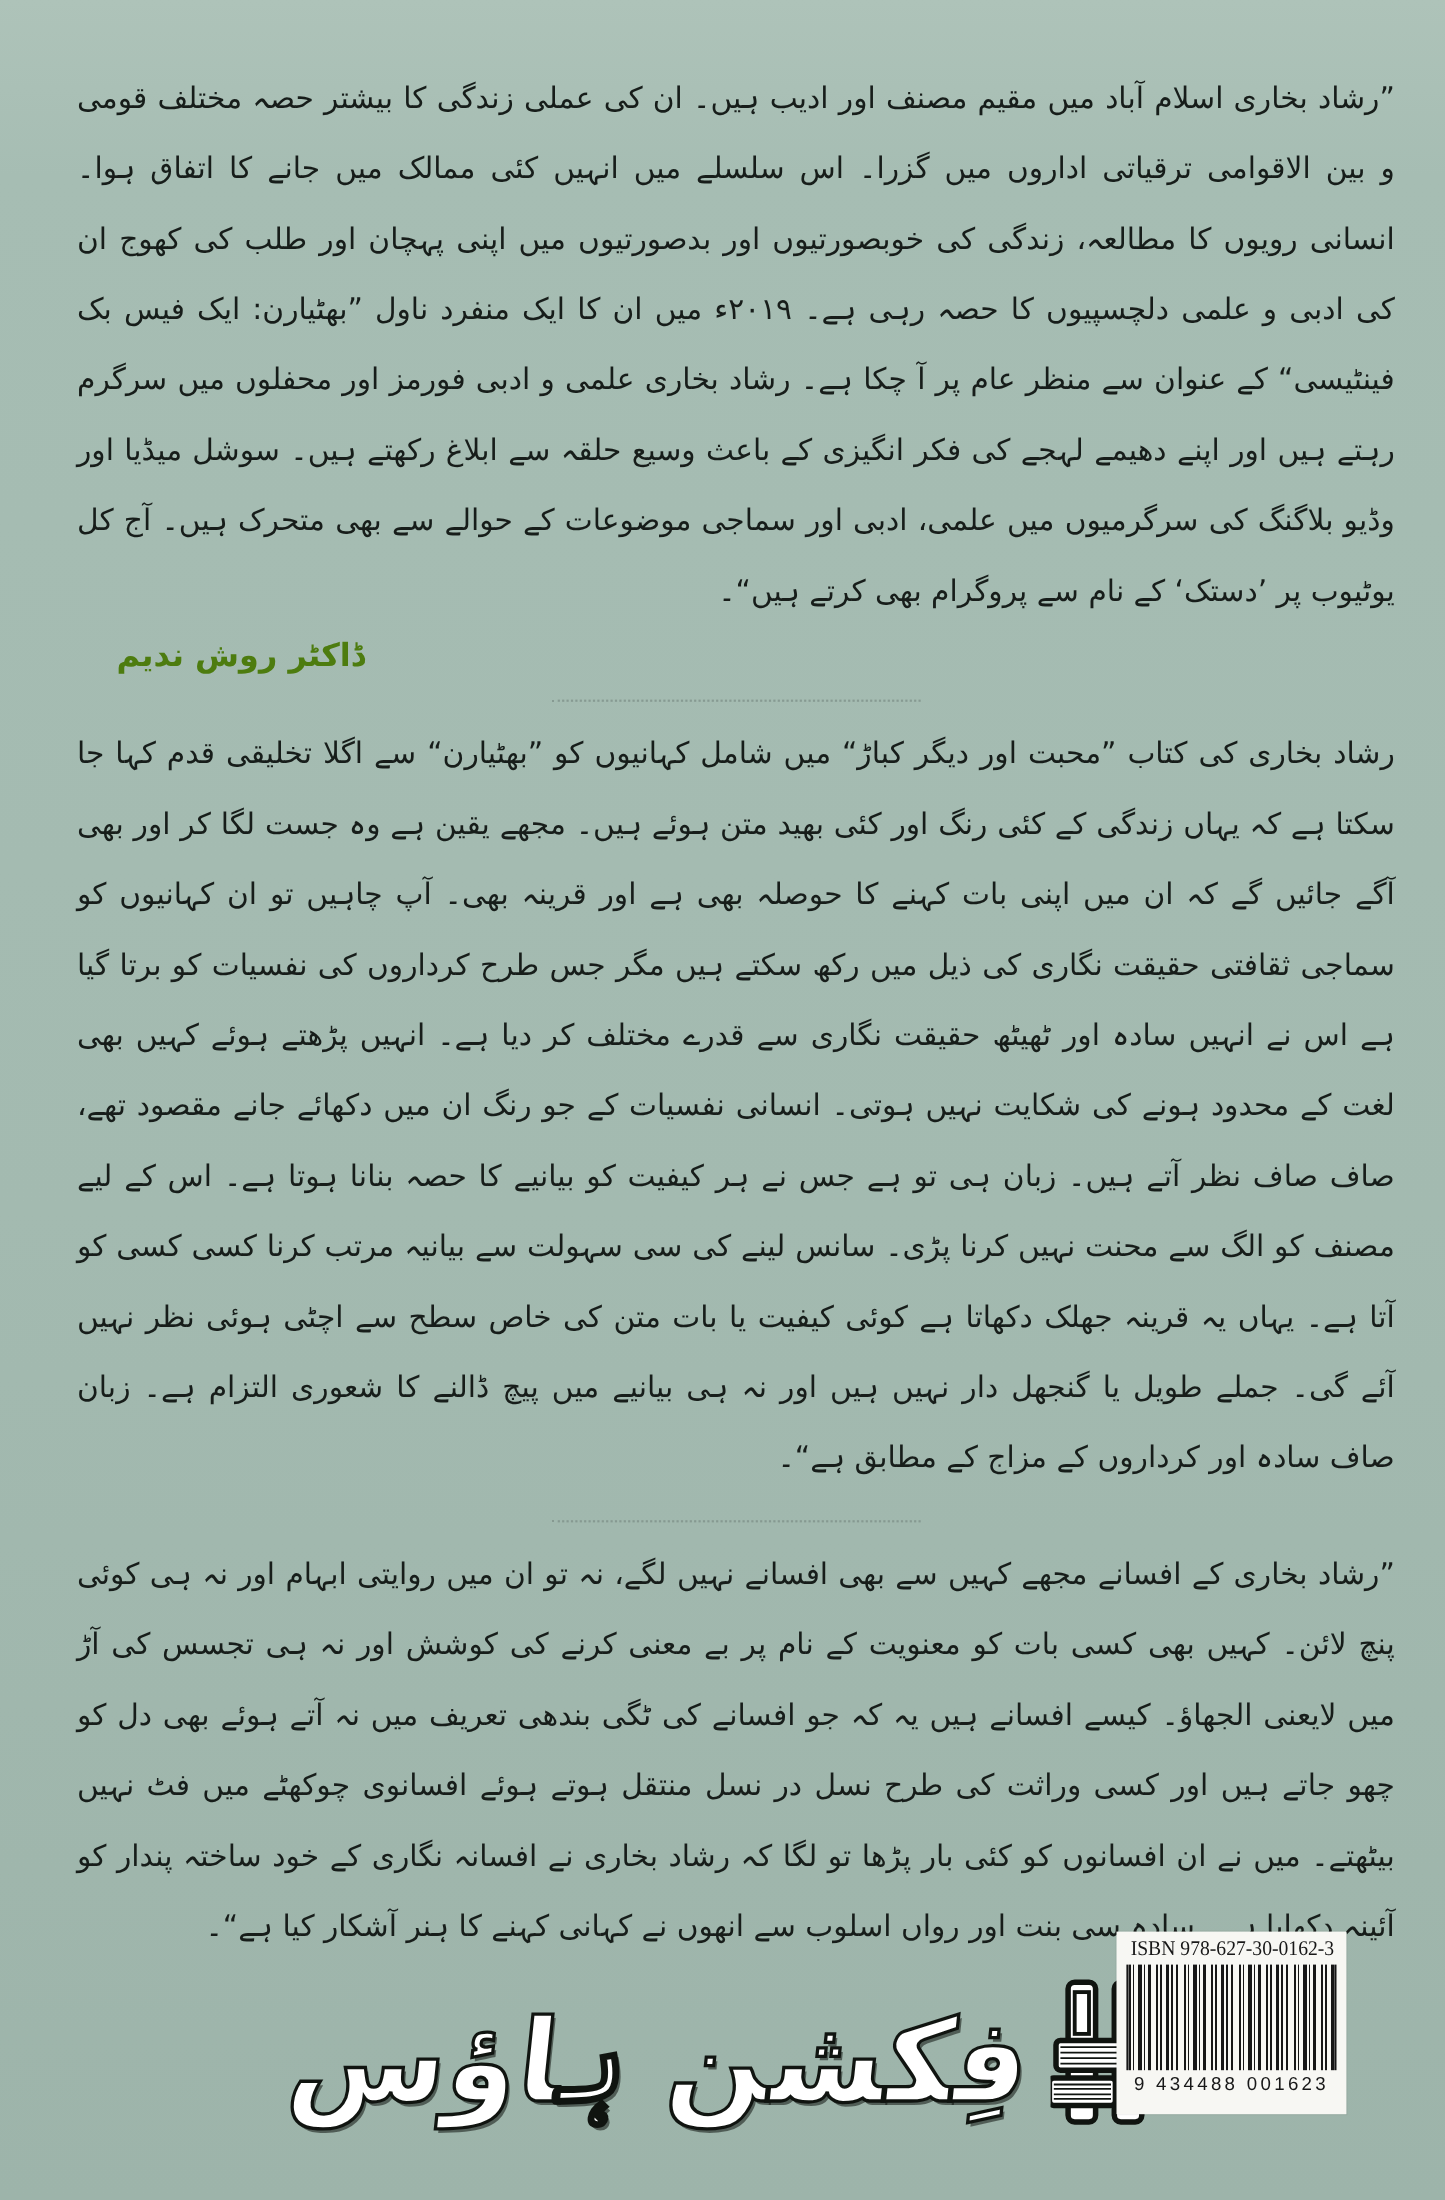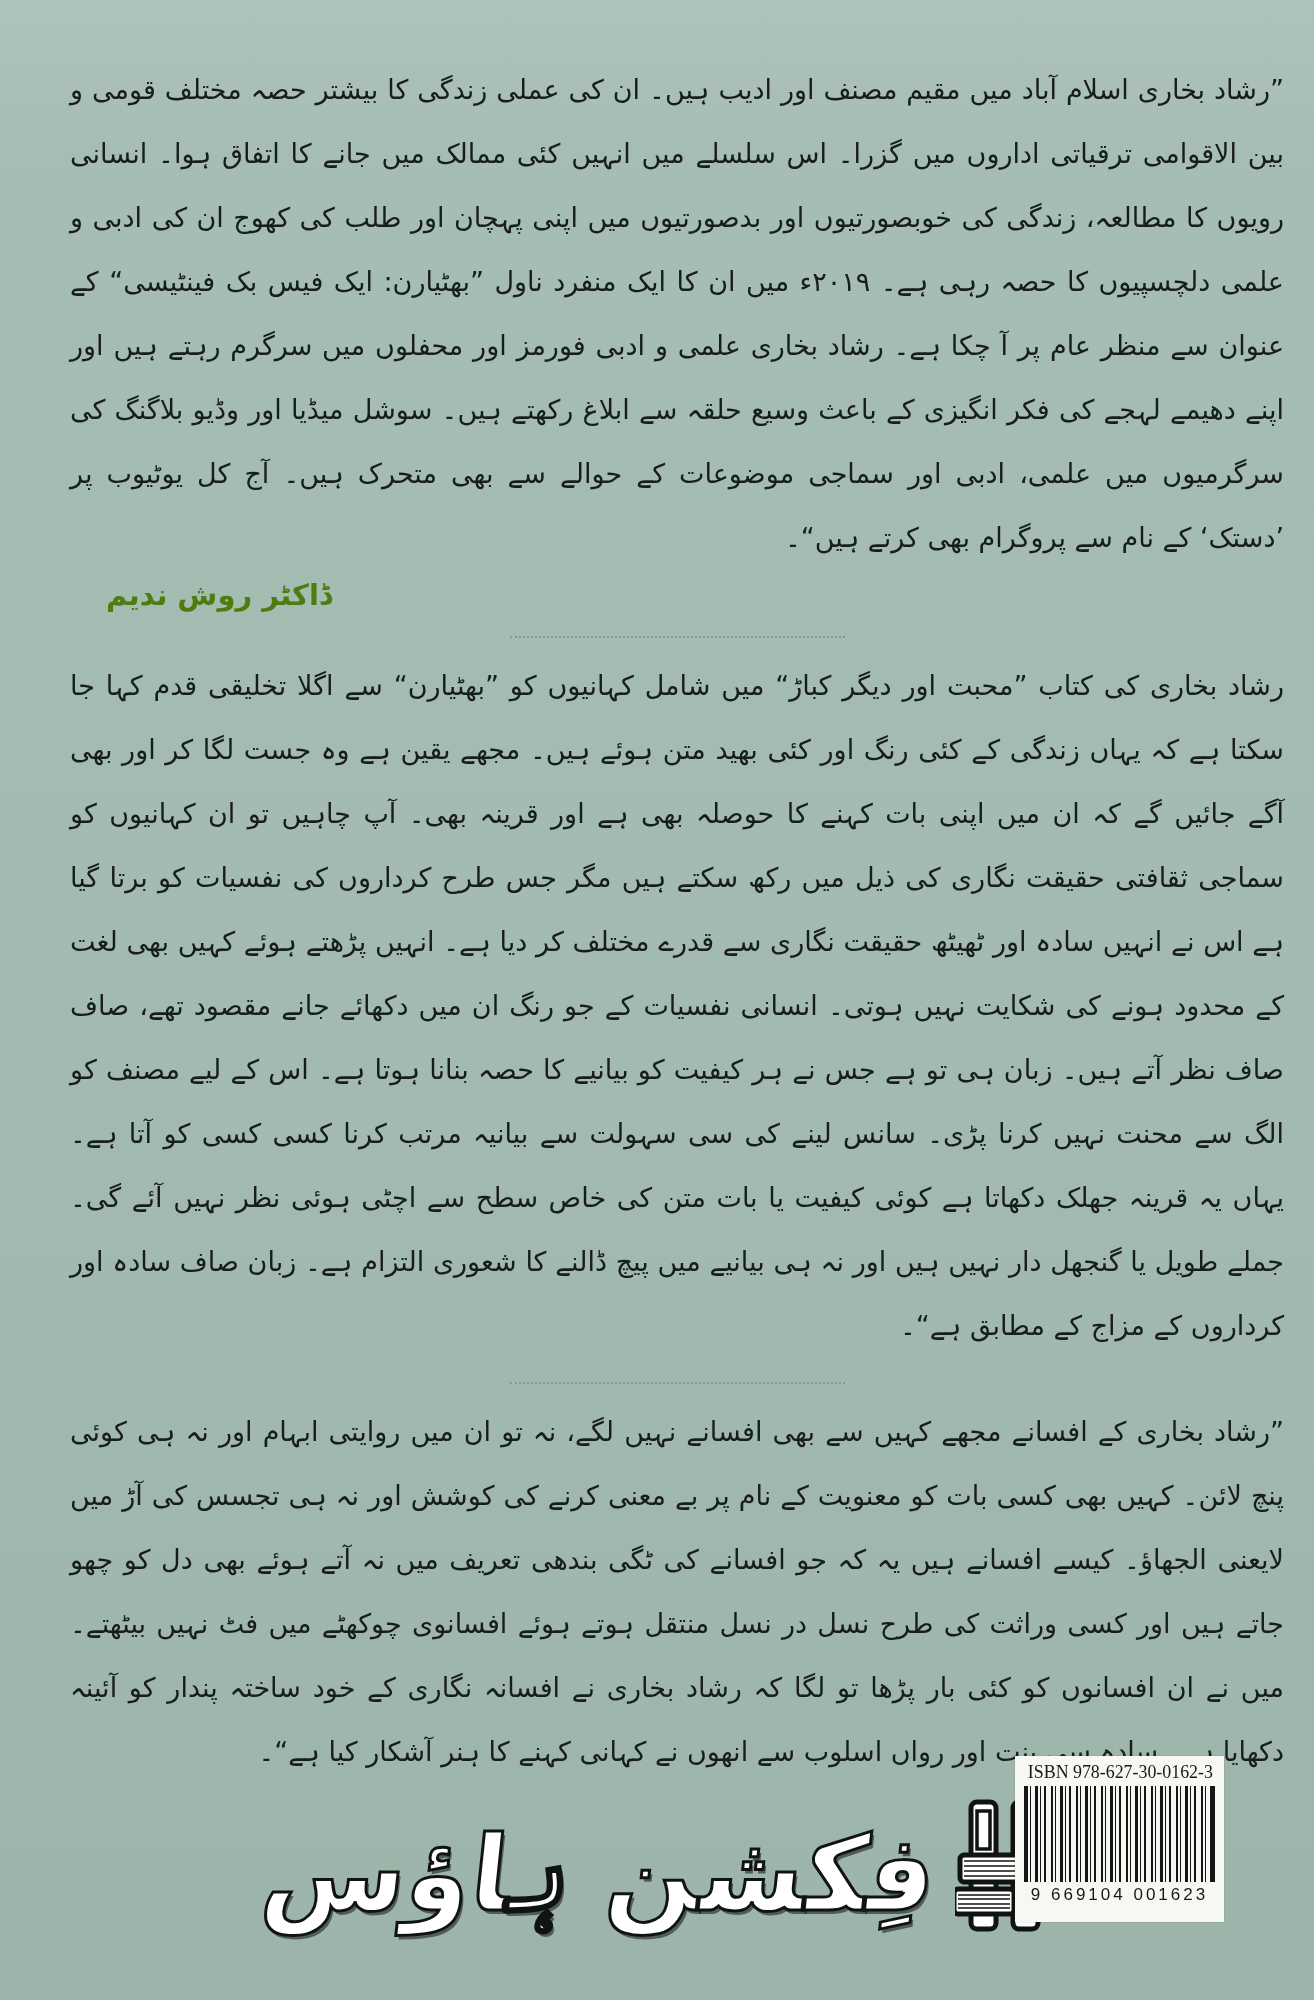--- a/index.html
+++ b/index.html
@@ -4,21 +4,21 @@
 <style>
   html,body{margin:0;padding:0;}
   body{
     width:1314px;height:2000px;position:relative;overflow:hidden;
     background:linear-gradient(180deg,#aec3b9 0%,#a6bdb3 8%,#a3bab0 55%,#9db4aa 100%);
     font-family:"DejaVu Sans","Liberation Sans",sans-serif;
     color:#171d1a;
   }
   .cover{position:absolute;inset:0;}
   
-  .blurbs{padding:50px 30px 0 70px;}
+  .blurbs{padding:50px 46px 0 70px;}
   .quote{
     margin:8px 0 0 0;
     font-size:27px;line-height:64px;
     text-align:justify;
     color:#171d1a;
     letter-spacing:0;
   }
   .author{
     margin:8px 0 0 0;
     font-size:29px;font-weight:bold;
@@ -112,16 +112,16 @@
         </svg>
       </span>
       <span class="logo-text">فِکشن ہاؤس</span>
     </div>
 
   </footer>
 
   <div class="barcode-box">
     <div class="isbn-label" dir="ltr">ISBN 978-627-30-0162-3</div>
     <div class="bars"></div>
-    <div class="barcode-digits">9 669104 001623</div>
+    <div class="barcode-digits">9 434488 001623</div>
   </div>
 
 </main>
 
 </body></html>

